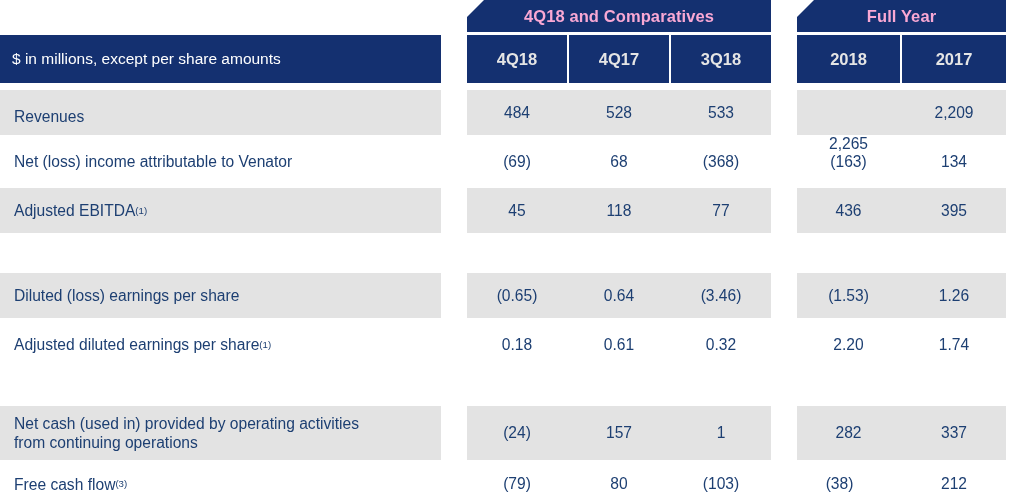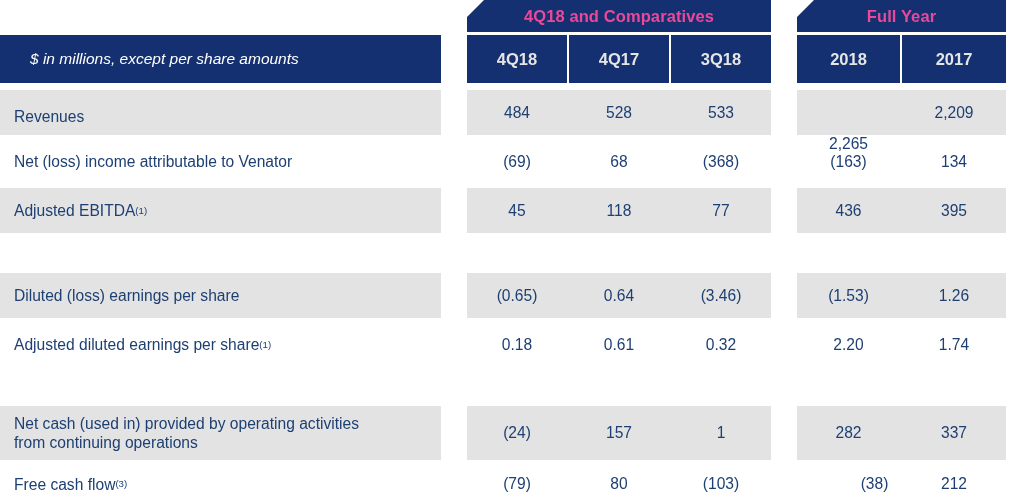--- a/index.html
+++ b/index.html
@@ -20,21 +20,21 @@
     height: 504px;
   }
 
   
 
   .group-title {
     position: absolute;
     top: 0;
     height: 32px;
     background: #143070;
-    color: #ec4899;
+    color: #f9a8d4;
     font-size: 16.5px;
     font-weight: bold;
     display: flex;
     align-items: center;
     justify-content: center;
     letter-spacing: 0.1px;
     -webkit-clip-path: polygon(17px 0, 100% 0, 100% 100%, 0 100%, 0 17px);
     clip-path: polygon(17px 0, 100% 0, 100% 100%, 0 100%, 0 17px);
   }
   #group-a-title { left: 467px; width: 304px; }
@@ -55,24 +55,23 @@
 
   #label-head {
     position: absolute;
     left: 0;
     top: 35px;
     width: 441px;
     height: 48px;
     background: #143070;
     color: #ffffff;
     font-size: 15.5px;
-    font-style: italic;
-    display: flex;
-    align-items: center;
-    padding-left: 30px;
+    display: flex;
+    align-items: center;
+    padding-left: 12px;
     box-sizing: border-box;
   }
 
   
   .band {
     position: absolute;
     background: #e3e3e3;
   }
 
   .row-label {
@@ -187,16 +186,16 @@
   <div class="cell-val" style="left:797px;top:406px;width:103px;height:54px;">282</div>
   <div class="cell-val" style="left:902px;top:406px;width:104px;height:54px;">337</div>
 
   <div class="row-label" style="top:464px;height:40px;">
       <span class="txt">Free cash flow</span>
       <sup>(3)</sup>
     </div>
   <div class="cell-val" style="left:467px;top:464px;width:100px;height:40px;">(79)</div>
   <div class="cell-val" style="left:569px;top:464px;width:100px;height:40px;">80</div>
   <div class="cell-val" style="left:671px;top:464px;width:100px;height:40px;">(103)</div>
-  <div class="cell-val" style="left:823px;top:464px;width:103px;height:40px;">(38)</div>
+  <div class="cell-val" style="left:788px;top:464px;width:103px;height:40px;">(38)</div>
   <div class="cell-val" style="left:902px;top:464px;width:104px;height:40px;">212</div>
 
 </div>
 
 </body></html>

